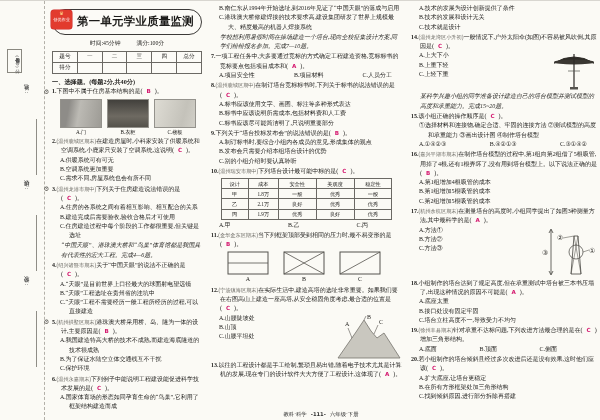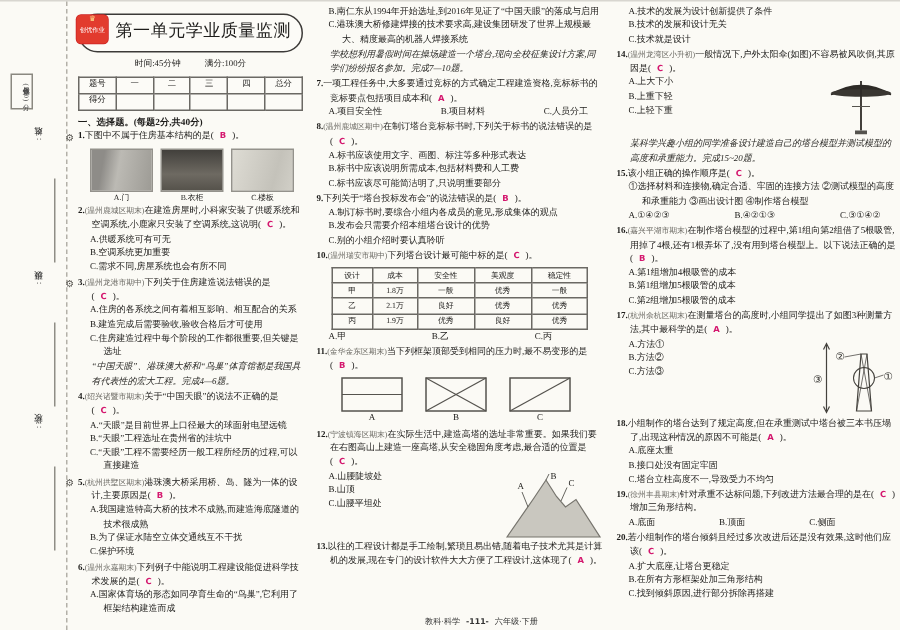--- a/index.html
+++ b/index.html
@@ -10,21 +10,21 @@
   .vlabel{position:absolute;left:22px;writing-mode:vertical-rl;transform:rotate(180deg);font-size:5.6px;color:#333;letter-spacing:1px}
   .vline{position:absolute;left:36px;width:0;border-left:1px solid #8f8d86}
   .main{position:absolute;left:52px;top:3px;right:3px;bottom:13px;display:flex;gap:9px;font-size:6px;line-height:1.55}
   .col{overflow:visible}
   .col1{width:150px}.col2{width:191px}.col3{flex:1}
   
   .hdr{position:relative;margin:5px 0 2px 0}
   .badge{position:absolute;left:-1px;top:1px;width:21px;height:18px;background:#e23b2e;border-radius:3px;color:#fff;text-align:center;font-family:"DejaVu Sans",sans-serif;font-size:4.2px;line-height:1.25;padding-top:1px;box-shadow:0 0 0 .5px #c22;z-index:2}
   .crown{display:block;color:#ffdf8a;font-size:5px;line-height:1.1}
   .capsule{border:1.3px solid #3c3a38;border-radius:13px;padding:3px 3px 3px 20px;text-align:center;background:#fcfbf7}
-  .title{font-size:11.4px;font-weight:normal;letter-spacing:.3px;white-space:nowrap}
+  .title{font-size:11.4px;font-weight:bold;letter-spacing:.3px;white-space:nowrap}
   .meta{display:flex;justify-content:center;gap:16px;font-size:5.8px;margin:4px 0 3px}
   table.score{width:100%;border-collapse:collapse;table-layout:fixed;font-size:5.6px;text-align:center;margin-bottom:3px}
   table.score td{border:.8px solid #6b6964;height:10px;padding:0;background:#fcfbf7}
   .sect{font-weight:bold;font-size:6.2px;margin:3px 0 1px}
   
   .q{margin-top:1px;position:relative}
   .stem{padding-left:9px;text-indent:-9px}
   .num{font-weight:bold}
   .src{color:#6a6862;font-size:5.2px}
   .ans{color:#d4176e;font-weight:bold;padding:0 4px;font-family:"DejaVu Sans",sans-serif;font-size:5.6px}

